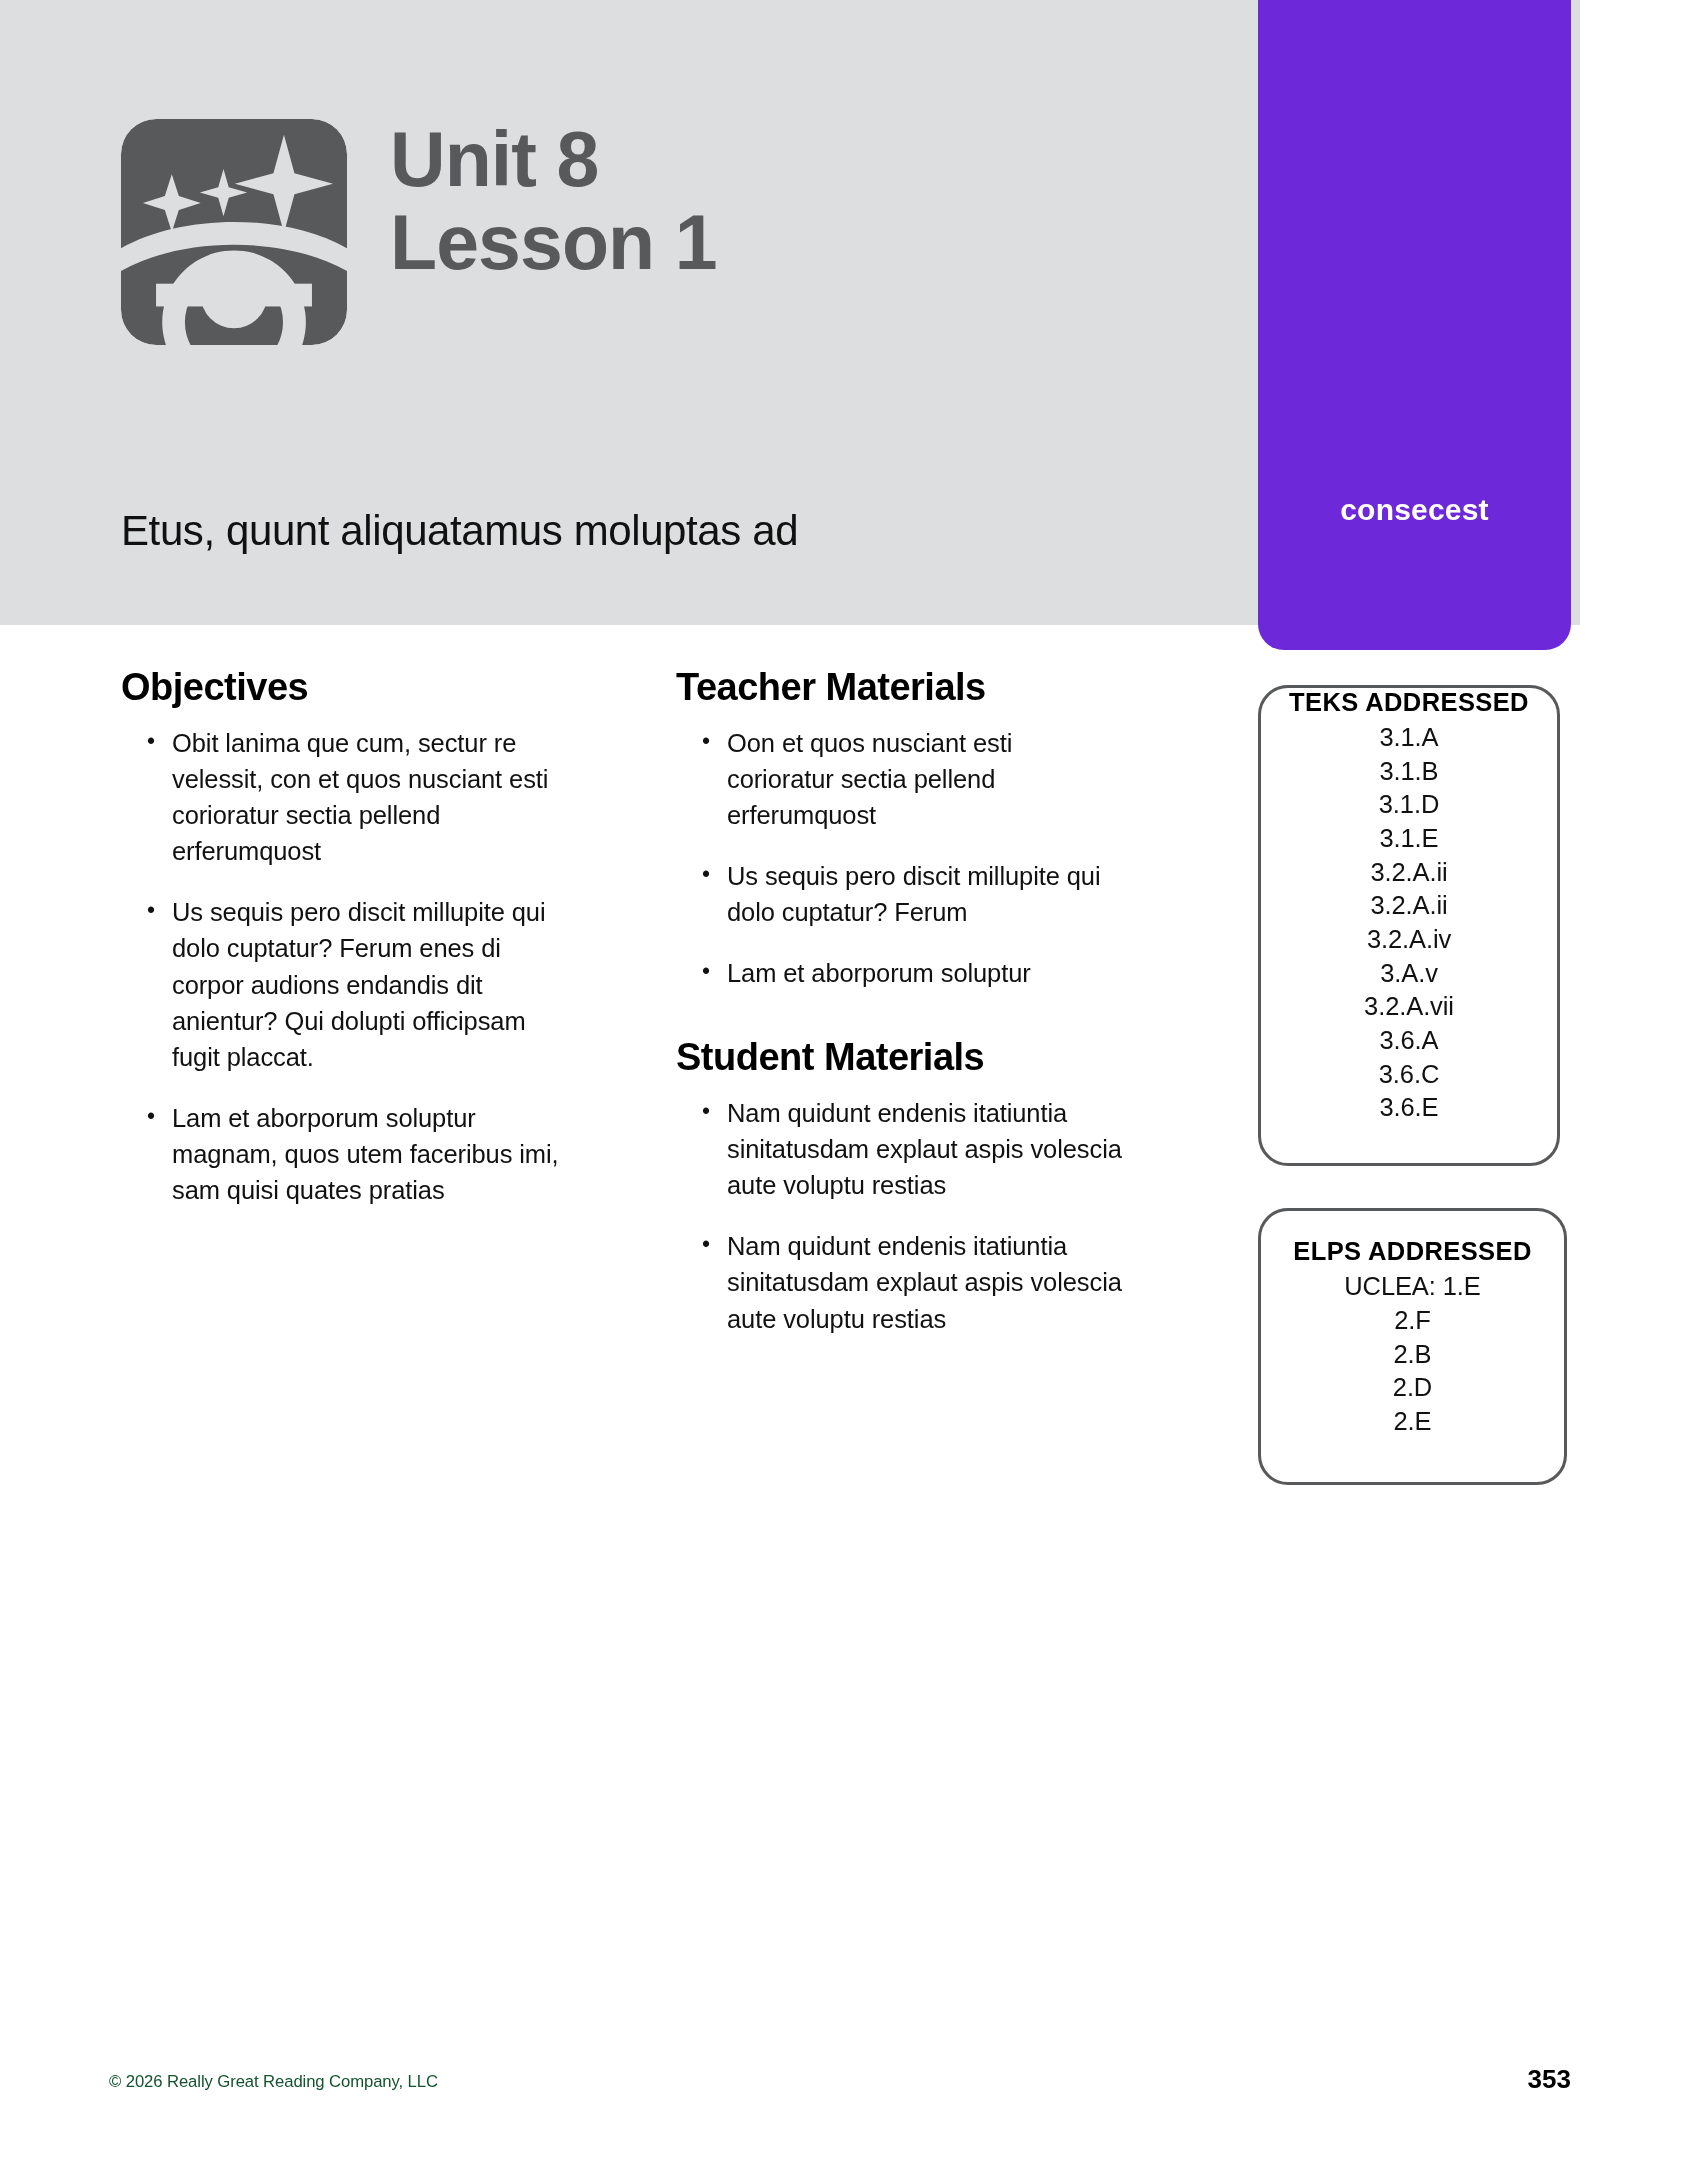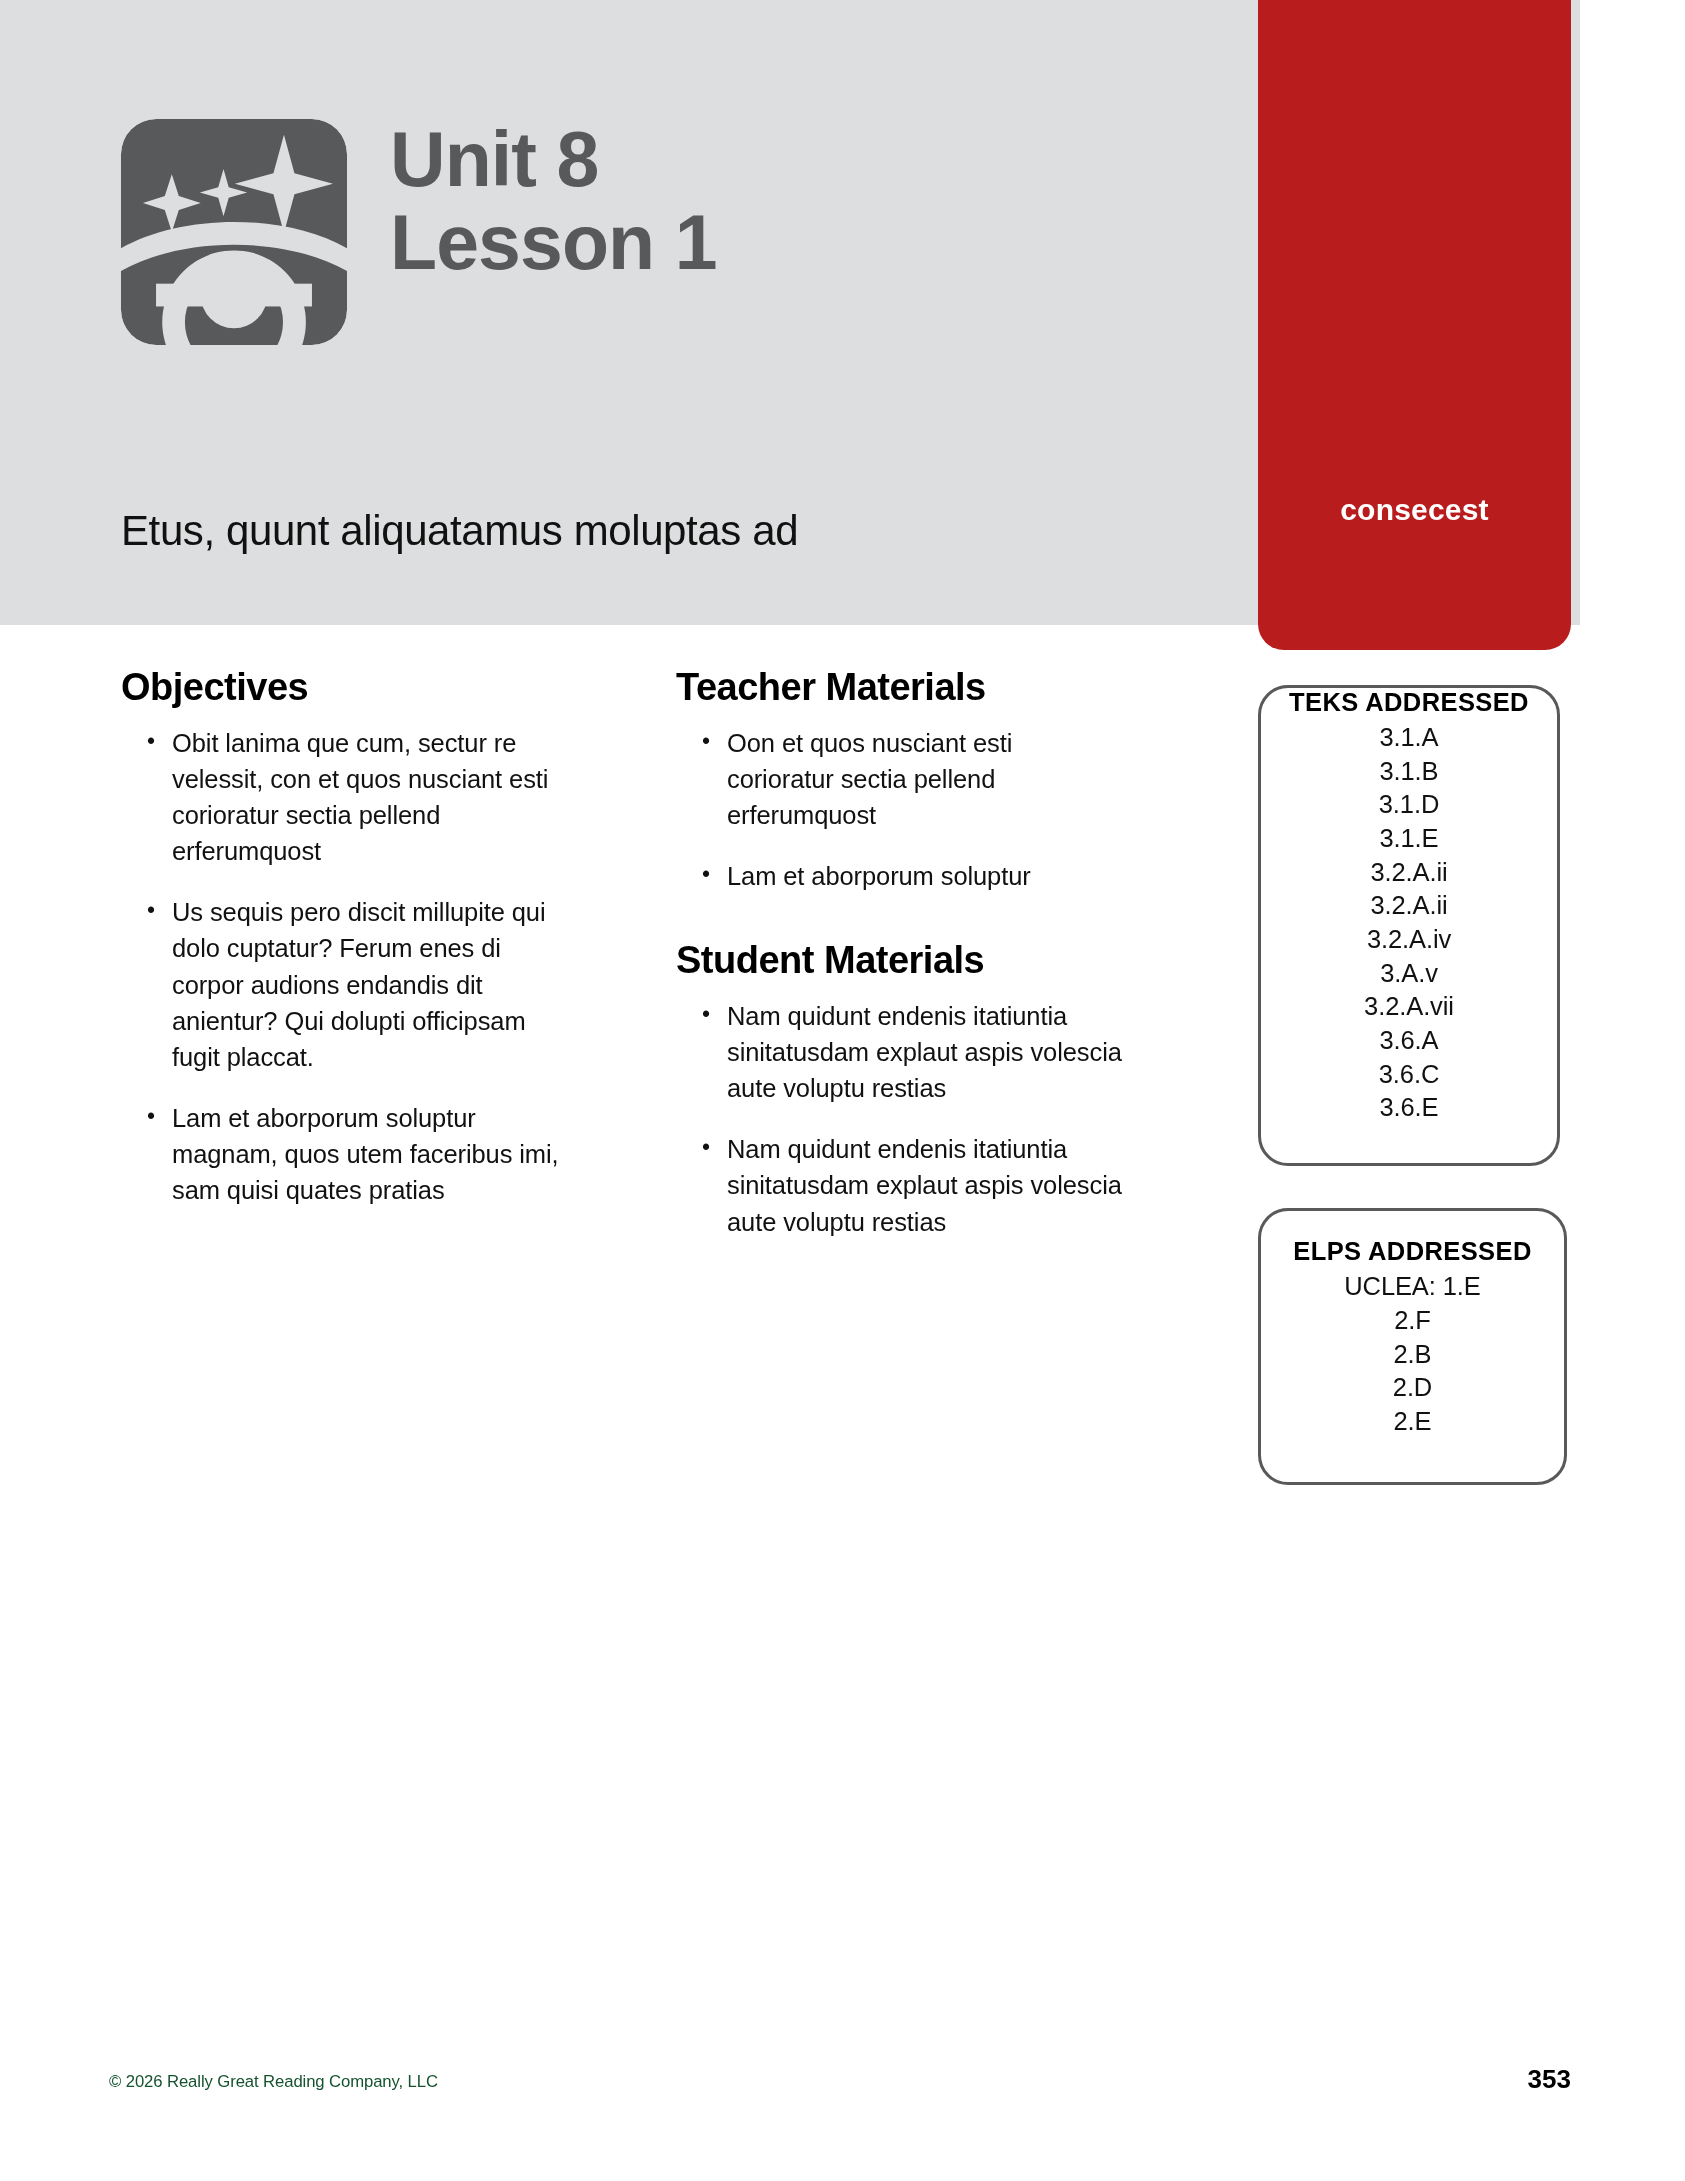--- a/index.html
+++ b/index.html
@@ -24,21 +24,21 @@
     width: 1580px;
     height: 625px;
     background: #dcdedf;
   }
   .side-tab {
     position: absolute;
     left: 1258px;
     top: 0;
     width: 313px;
     height: 650px;
-    background: #b91c1c;
+    background: #6d28d9;
     border-bottom-left-radius: 26px;
     border-bottom-right-radius: 26px;
     z-index: 4;
   }
   .side-tab-label {
     position: absolute;
     left: 0;
     right: 0;
     bottom: 123px;
     text-align: center;
@@ -247,20 +247,21 @@
       <li>Obit lanima que cum, sectur re velessit, con et quos nusciant esti corioratur sectia pellend erferumquost</li>
       <li>Us sequis pero discit millupite qui dolo cuptatur? Ferum enes di corpor audions endandis dit anientur? Qui dolupti officipsam fugit placcat.</li>
       <li>Lam et aborporum soluptur magnam, quos utem faceribus imi, sam quisi quates pratias</li>
     </ul>
   </div>
 
   <div class="col col-materials">
     <h2 class="section-heading">Teacher Materials</h2>
     <ul class="bullets">
       <li>Oon et quos nusciant esti corioratur sectia pellend erferumquost</li>
+      <li>Us sequis pero discit millupite qui dolo cuptatur? Ferum</li>
       <li>Lam et aborporum soluptur</li>
     </ul>
 
     <h2 class="section-heading second">Student Materials</h2>
     <ul class="bullets">
       <li>Nam quidunt endenis itatiuntia sinitatusdam explaut aspis volescia aute voluptu restias</li>
       <li>Nam quidunt endenis itatiuntia sinitatusdam explaut aspis volescia aute voluptu restias</li>
     </ul>
   </div>
 

